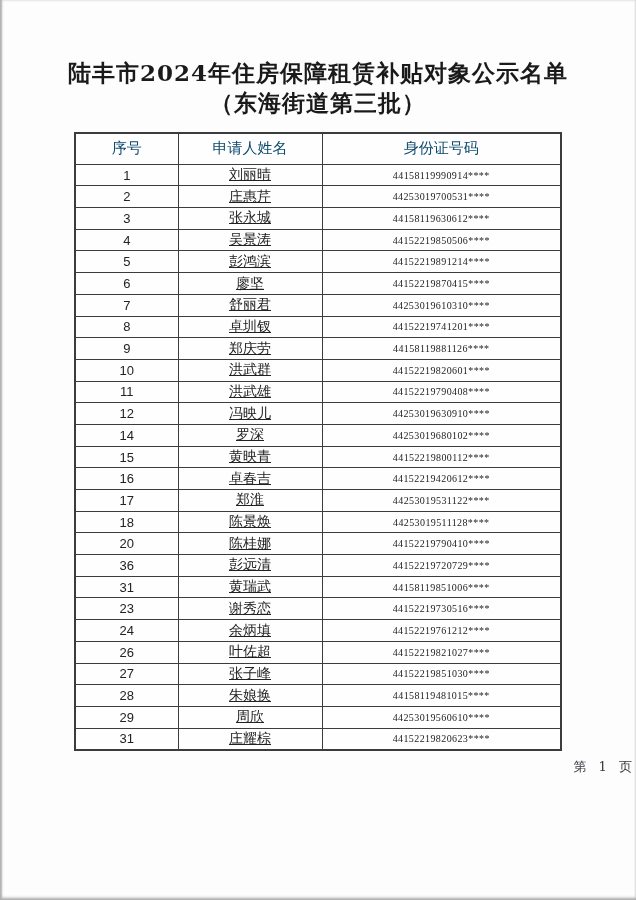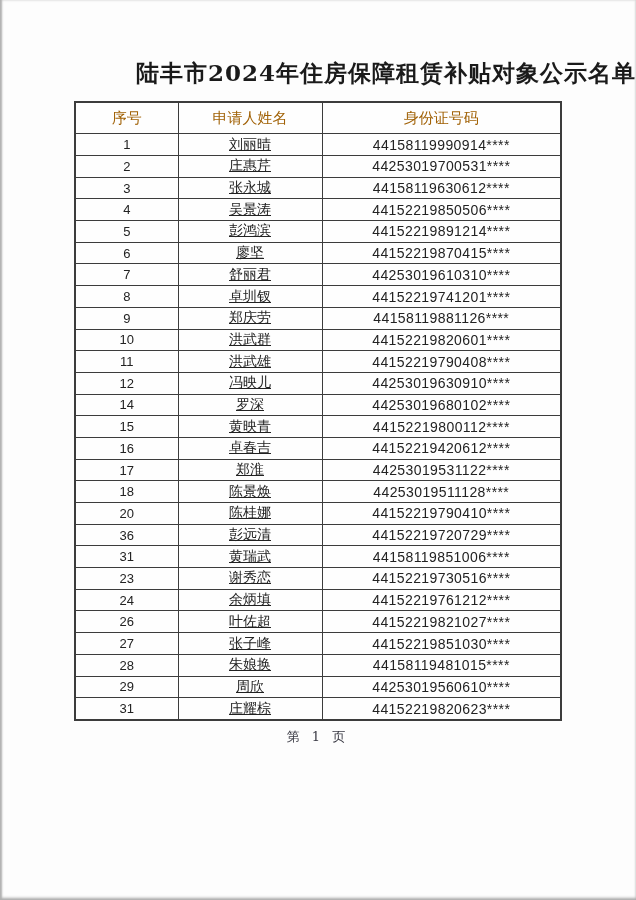--- a/index.html
+++ b/index.html
@@ -17,21 +17,21 @@
     overflow: hidden;
     box-sizing: border-box;
     box-shadow:
       inset 3px 0 2px -1px #b0b0b0,
       inset 0 -4px 3px -2px #a8a8a8,
       inset -2px 0 2px -1px #dcdcdc,
       inset 0 2px 2px -1px #e9e9e9;
   }
   .title-block {
     padding-top: 58px;
-    text-align: right;
+    text-align: center;
     color: #1a1a1a;
   }
   .title-line {
     font-family: "DejaVu Serif", "Liberation Serif", serif;
     font-weight: bold;
     font-size: 23px;
     line-height: 1.32;
     letter-spacing: 1px;
   }
   table.roster {
@@ -48,21 +48,21 @@
     border-width: 2px;
   }
   col.c-no    { width: 103px; }
   col.c-name  { width: 144px; }
   col.c-id    { width: 239px; }
   table.roster th {
     height: 30px;
     font-family: "DejaVu Serif", "Liberation Serif", serif;
     font-weight: normal;
     font-size: 15px;
-    color: #a16207;
+    color: #0c4a6e;
     text-align: center;
     vertical-align: middle;
     padding: 0;
   }
   table.roster td {
     height: 20.7px;
     text-align: center;
     vertical-align: middle;
     padding: 0;
     color: #222222;
@@ -70,41 +70,42 @@
   td.cell-no {
     font-family: "Liberation Sans", sans-serif;
     font-size: 13px;
   }
   td.cell-name {
     font-family: "DejaVu Serif", "Liberation Serif", serif;
     font-size: 14px;
     text-decoration: underline;
   }
   td.cell-id {
-    font-family: Liberation Sans, sans-serif;
-    font-size: 14px;
+    font-family: Liberation Serif, serif;
+    font-size: 10px;
     letter-spacing: 0.4px;
     margin-left: 20px;
   }
   .footer {
     margin-top: 7px;
-    text-align: center;
+    text-align: right;
     font-family: "DejaVu Serif", "Liberation Serif", serif;
     font-size: 13px;
     color: #3a3a44;
     letter-spacing: 4px;
   }
 </style>
 </head>
 <body>
 
 <div class="page">
 
   <div class="title-block">
     <div class="title-line">陆丰市2024年住房保障租赁补贴对象公示名单</div>
+    <div class="title-line">（东海街道第三批）</div>
   </div>
 
   <table class="roster">
     <colgroup>
       <col class="c-no">
       <col class="c-name">
       <col class="c-id">
     </colgroup>
     <thead>
       <tr>

